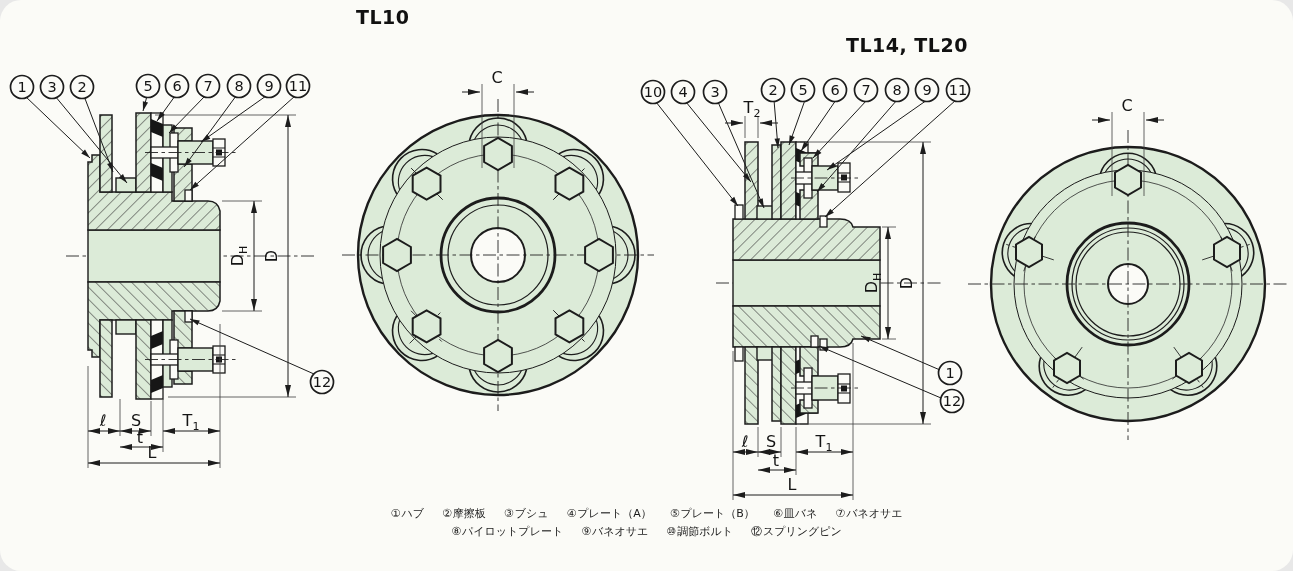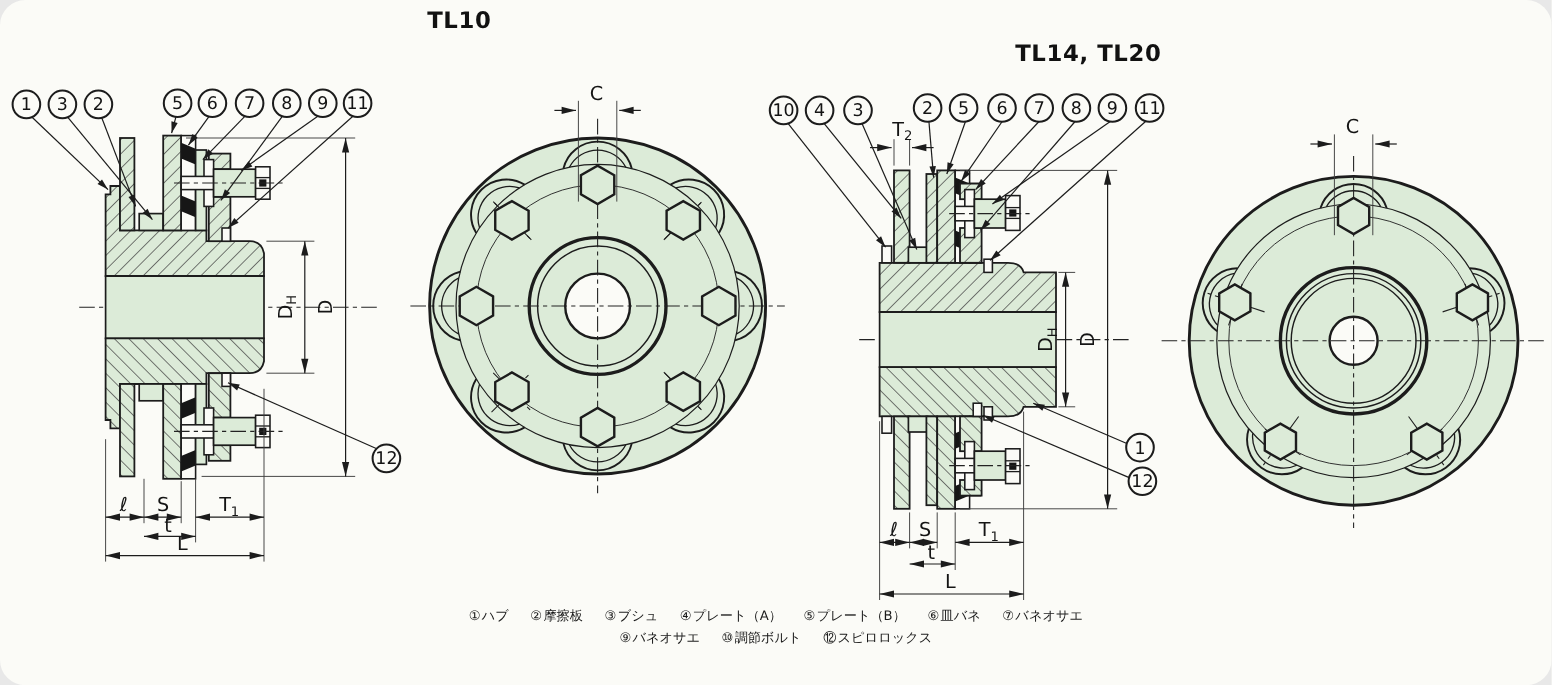--- a/index.html
+++ b/index.html
@@ -379,19 +379,20 @@
     <div class="legend-row">
       <span class="legend-item"><span class="mk">①</span><span>ハブ</span></span>
       <span class="legend-item"><span class="mk">②</span><span>摩擦板</span></span>
       <span class="legend-item"><span class="mk">③</span><span>ブシュ</span></span>
       <span class="legend-item"><span class="mk">④</span><span>プレート（A）</span></span>
       <span class="legend-item"><span class="mk">⑤</span><span>プレート（B）</span></span>
       <span class="legend-item"><span class="mk">⑥</span><span>皿バネ</span></span>
       <span class="legend-item"><span class="mk">⑦</span><span>バネオサエ</span></span>
     </div>
     <div class="legend-row">
+      <span class="legend-item"><span class="mk">⑧</span><span>パイロットプレート</span></span>
       <span class="legend-item"><span class="mk">⑨</span><span>バネオサエ</span></span>
       <span class="legend-item"><span class="mk">⑩</span><span>調節ボルト</span></span>
-      <span class="legend-item"><span class="mk">⑫</span><span>スピロロックス</span></span>
+      <span class="legend-item"><span class="mk">⑫</span><span>スプリングピン</span></span>
     </div>
   </div>
 
 </div>
 
 </body></html>

